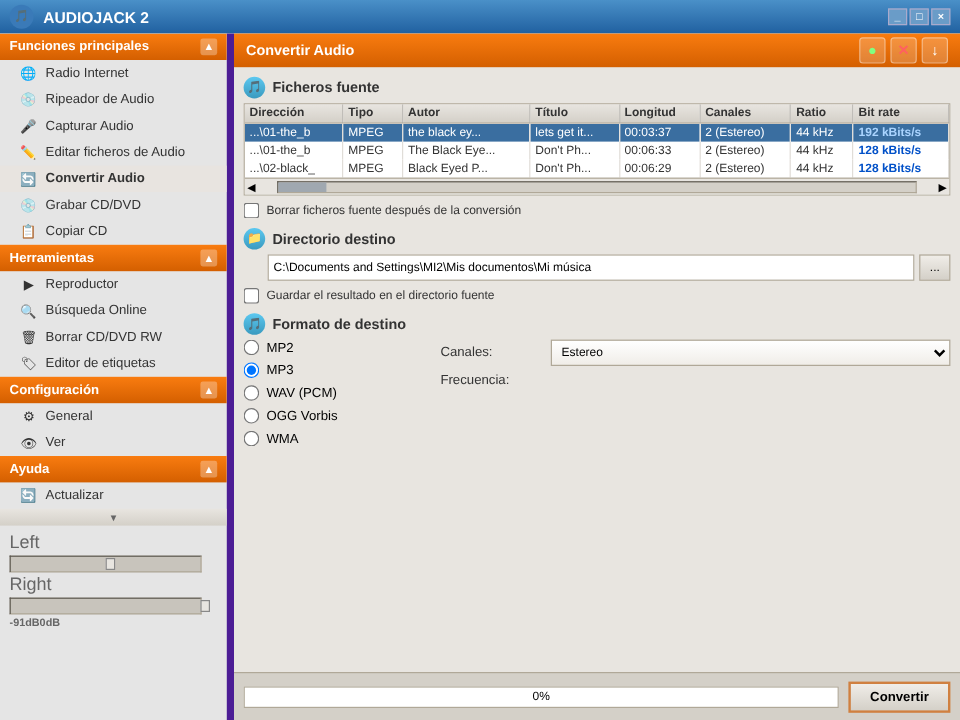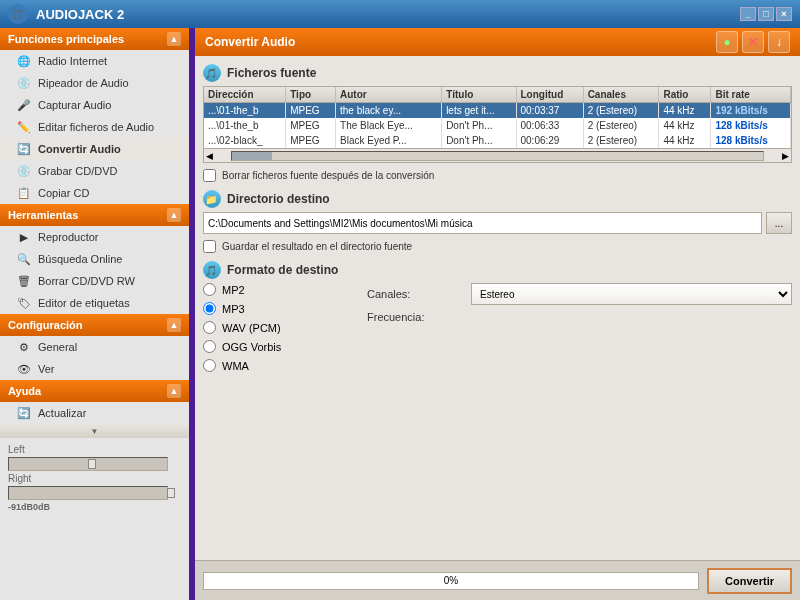--- a/index.html
+++ b/index.html
@@ -228,20 +228,21 @@
       color: #333;
       padding: 2px 0;
     }
     .checkbox-row input[type=checkbox] { margin: 0; }
 
     
     .dest-input-row {
       display: flex;
       gap: 4px;
       align-items: flex-end;
+      margin-left: 20px;
     }
     .dest-input {
       flex: 1;
       height: 22px;
       border: 1px solid #b0a898;
       background: white;
       padding: 2px 4px;
       font-size: 10px;
     }
     .browse-btn {
@@ -277,21 +278,21 @@
     .radio-item input[type=radio] { margin: 0; }
 
     .format-settings {
       display: flex;
       flex-direction: column;
       gap: 6px;
     }
     .format-row {
       display: flex;
       align-items: center;
-      gap: 24px;
+      gap: 12px;
     }
     .format-label {
       width: 80px;
       font-size: 11px;
       color: #333;
     }
     .format-select {
       flex: 1;
       height: 22px;
       border: 1px solid #b0a898;
@@ -351,21 +352,21 @@
       background: linear-gradient(to bottom, #e8e5e0, #d4d0c8);
       display: flex;
       align-items: center;
       justify-content: center;
       cursor: pointer;
       font-size: 8px;
       color: #666;
     }
 
     .vol-label {
-      font-size: 10px;
+      font-size: 15px;
       color: #666;
     }
     .vol-slider-h {
       width: 160px;
       height: 14px;
       background: #c8c4bc;
       border: 1px inset #b0a898;
       position: relative;
       margin: 2px 0;
     }

